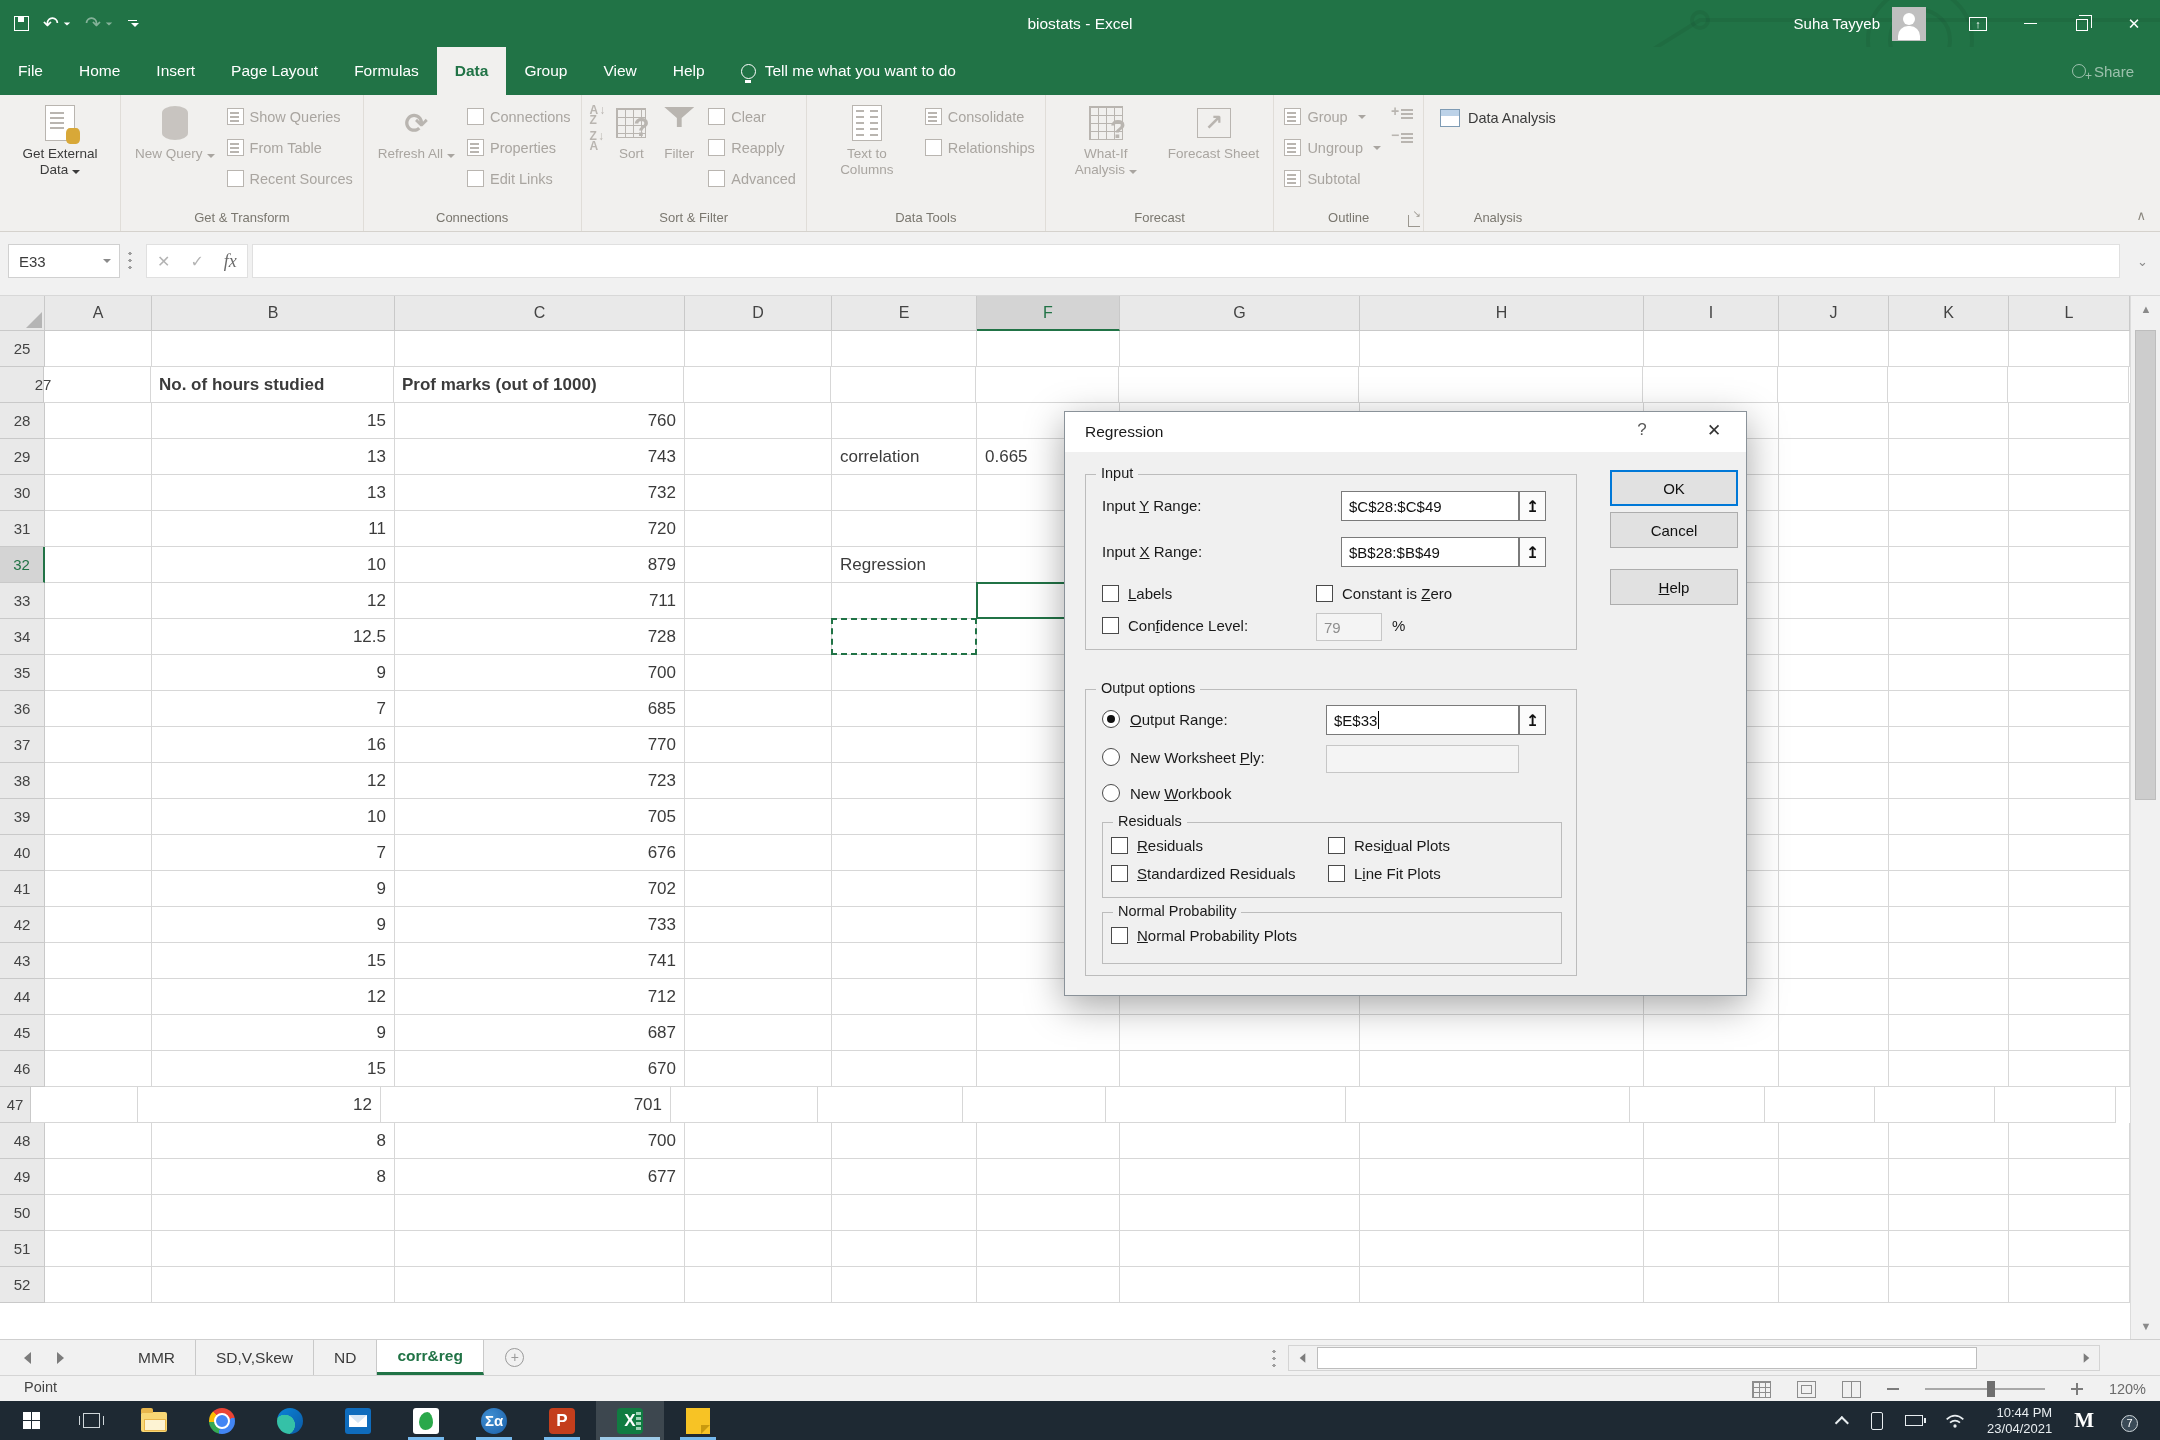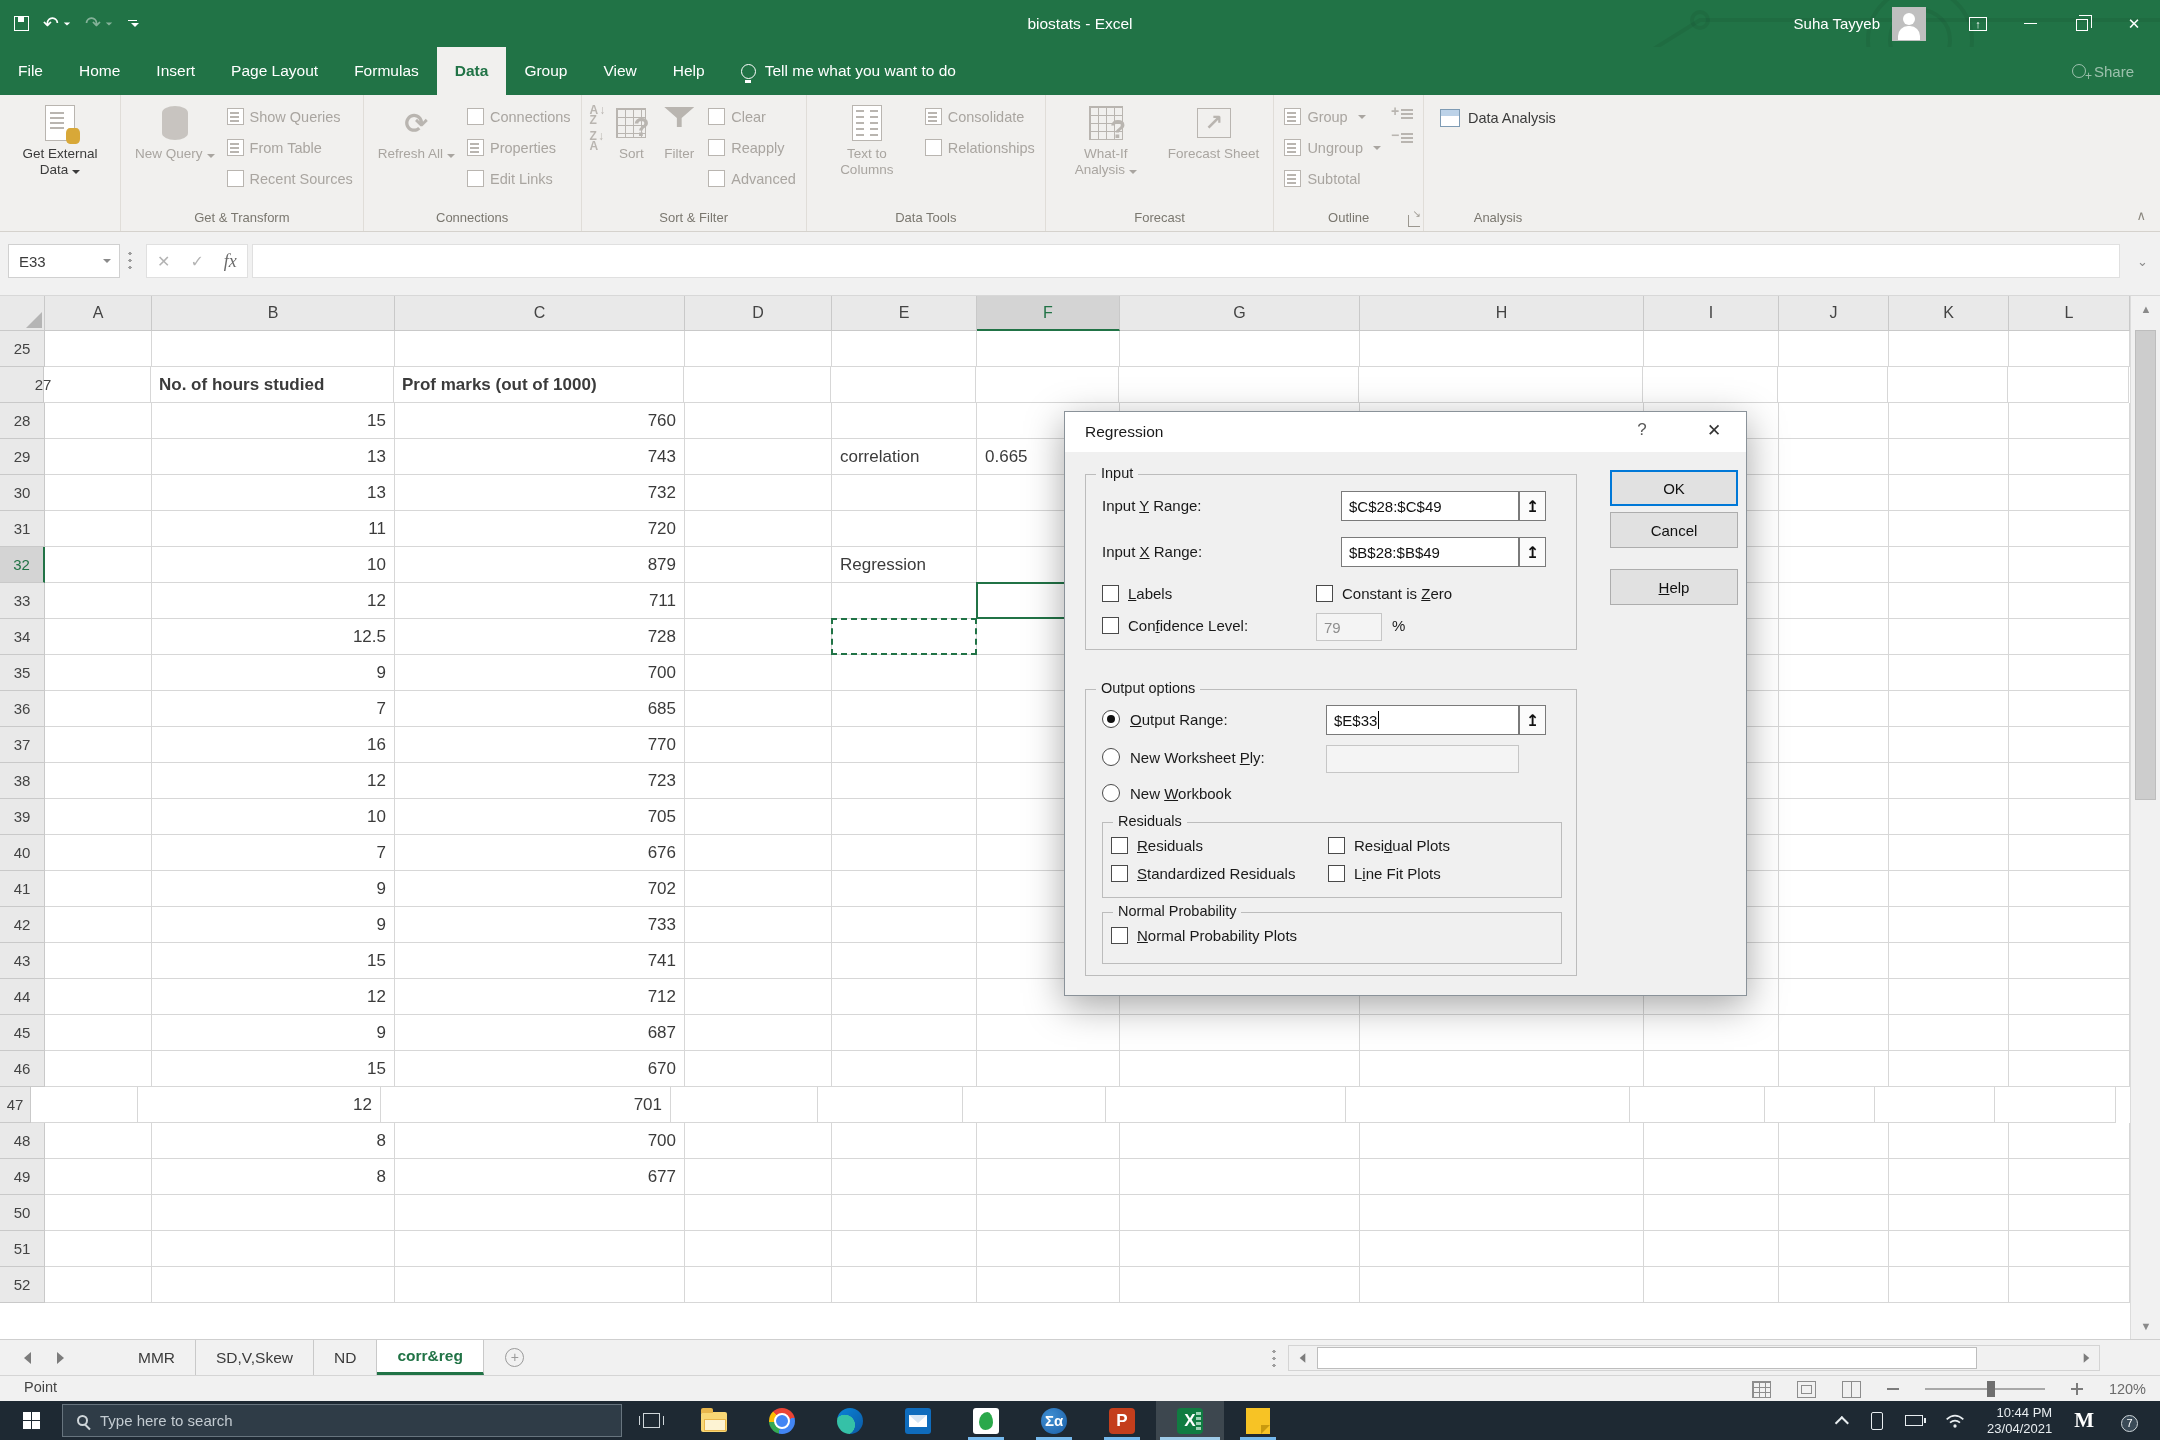--- a/index.html
+++ b/index.html
@@ -974,24 +974,20 @@
 
   <div class="taskbar">
     <div class="startbtn">
         <span class="winlogo">
           <div></div>
           <div></div>
           <div></div>
           <div></div>
         </span>
       </div>
-    <div class="searchbox">
-      <span class="mag"></span>
-      <span class="searchtext">Type here to search</span>
-    </div>
     <div class="taskview">
         <span class="tv-icon"></span>
       </div>
     <div class="task">
         <span class="folder"></span>
       </div>
     <div class="task">
         <span class="chrome"></span>
       </div>
     <div class="task">

